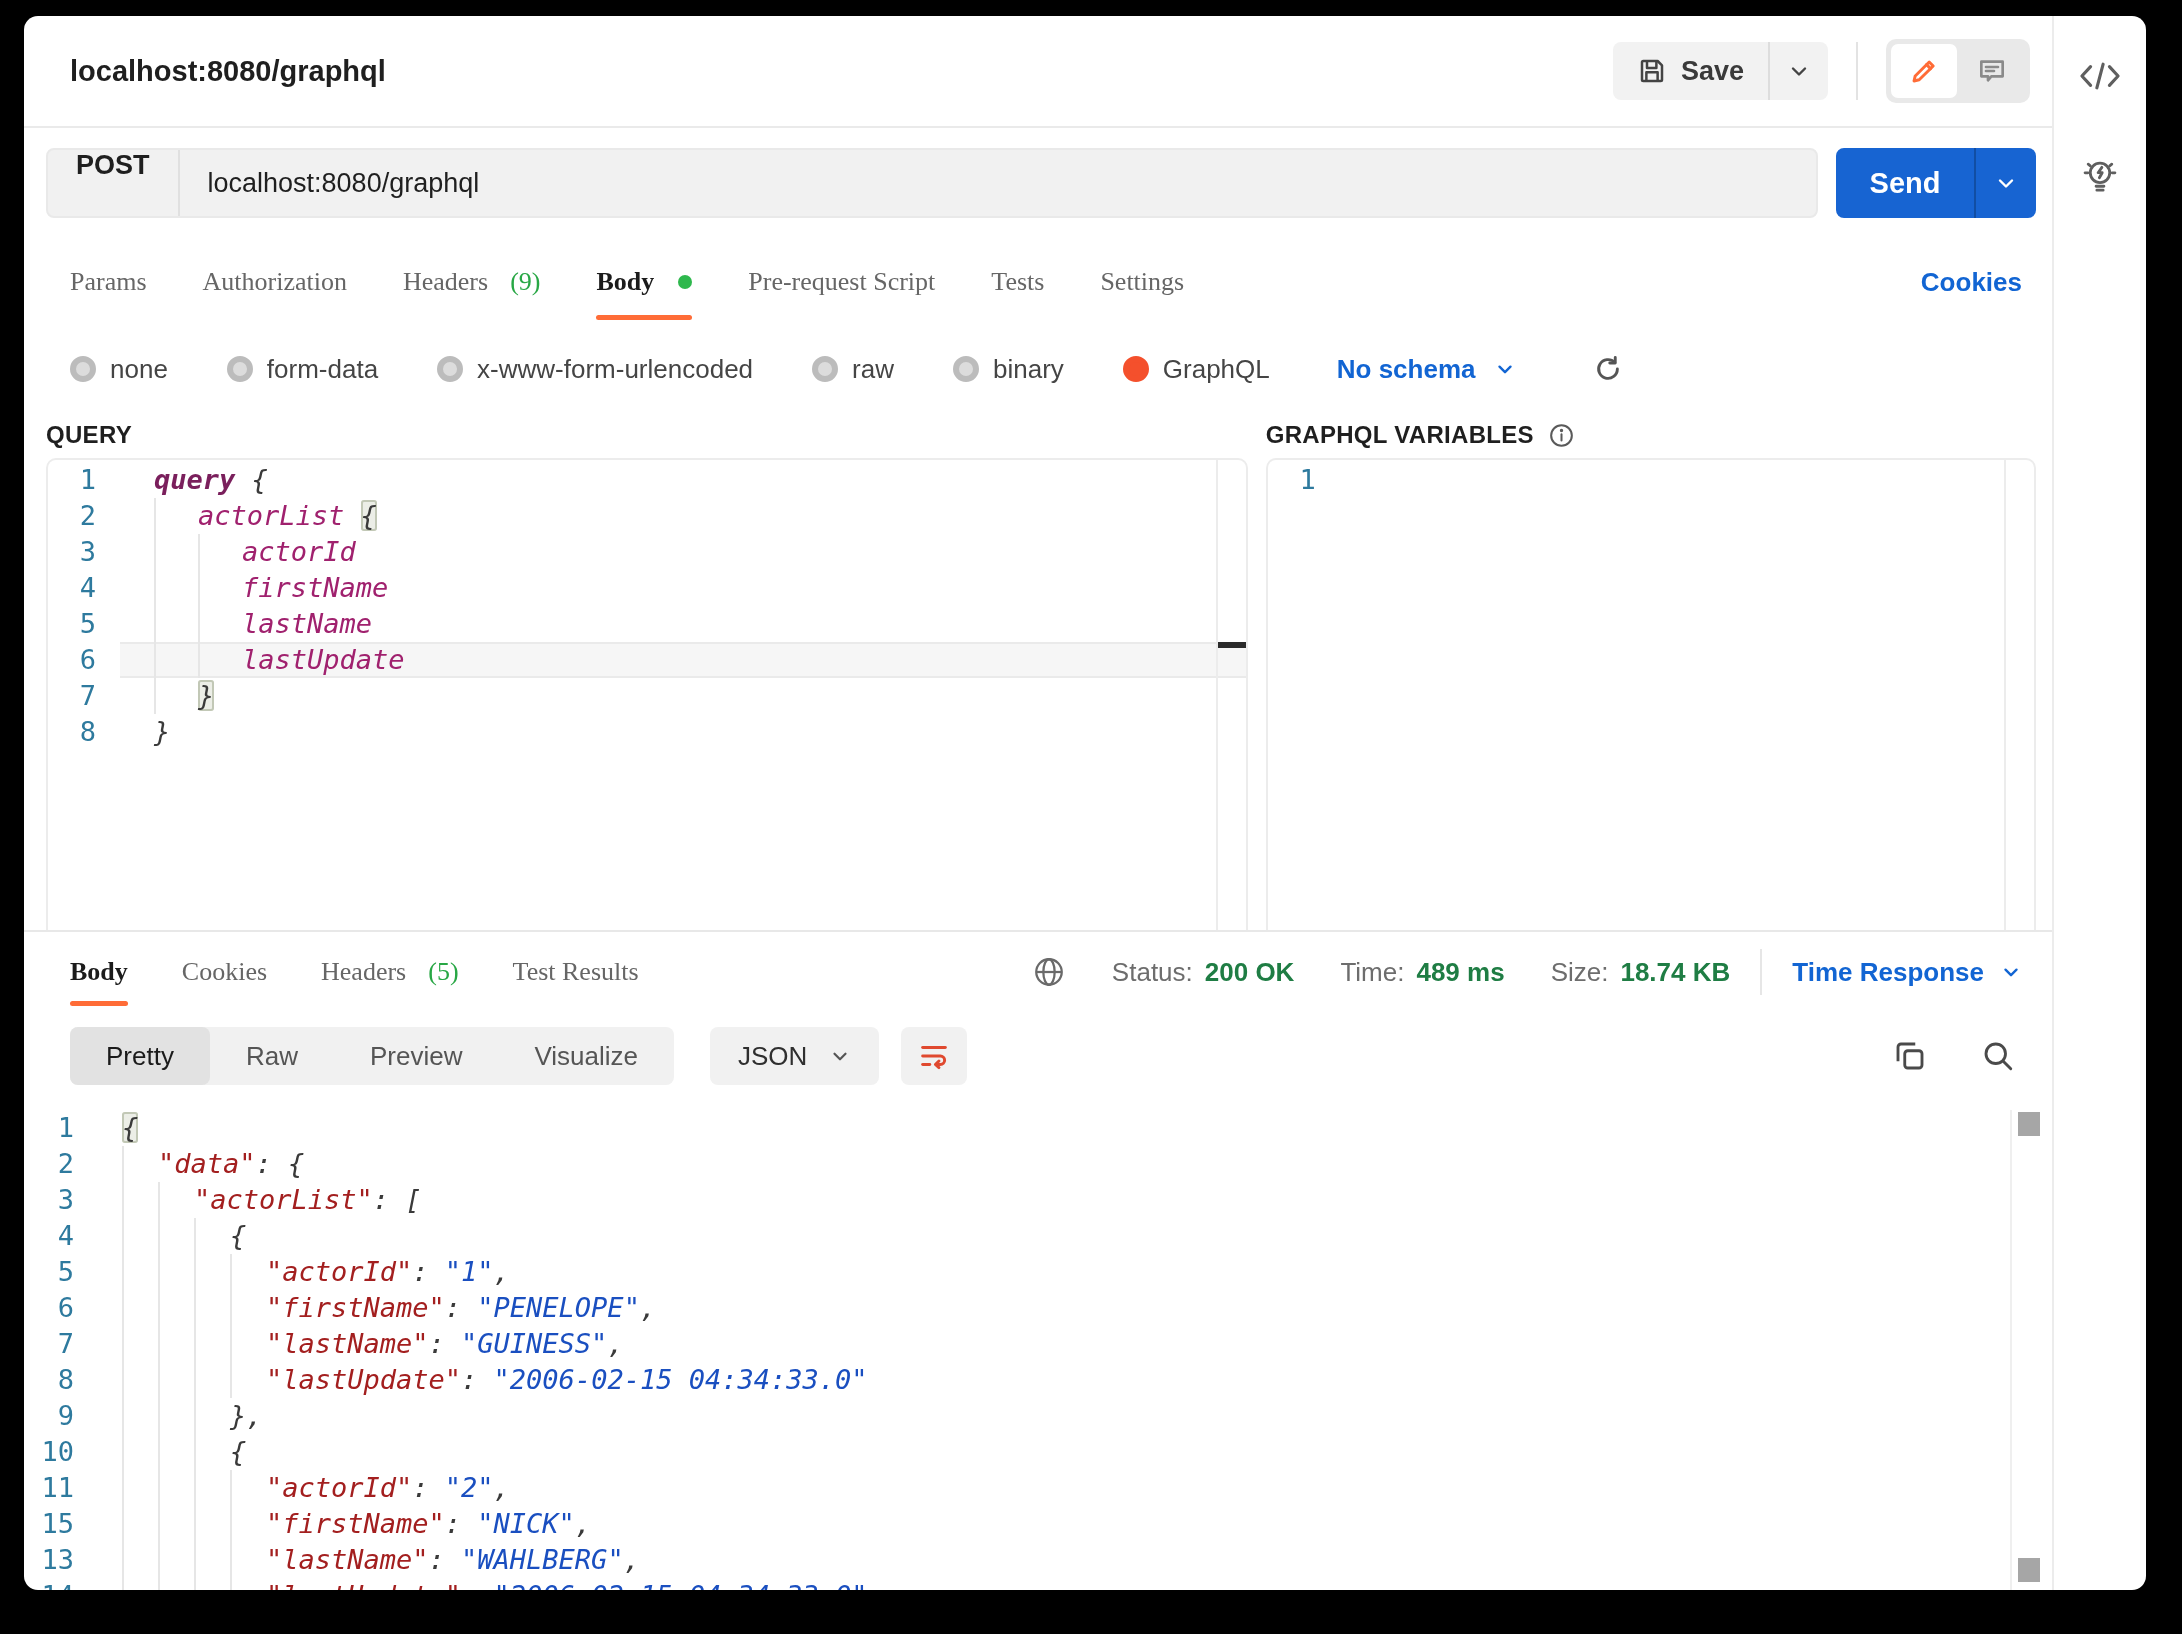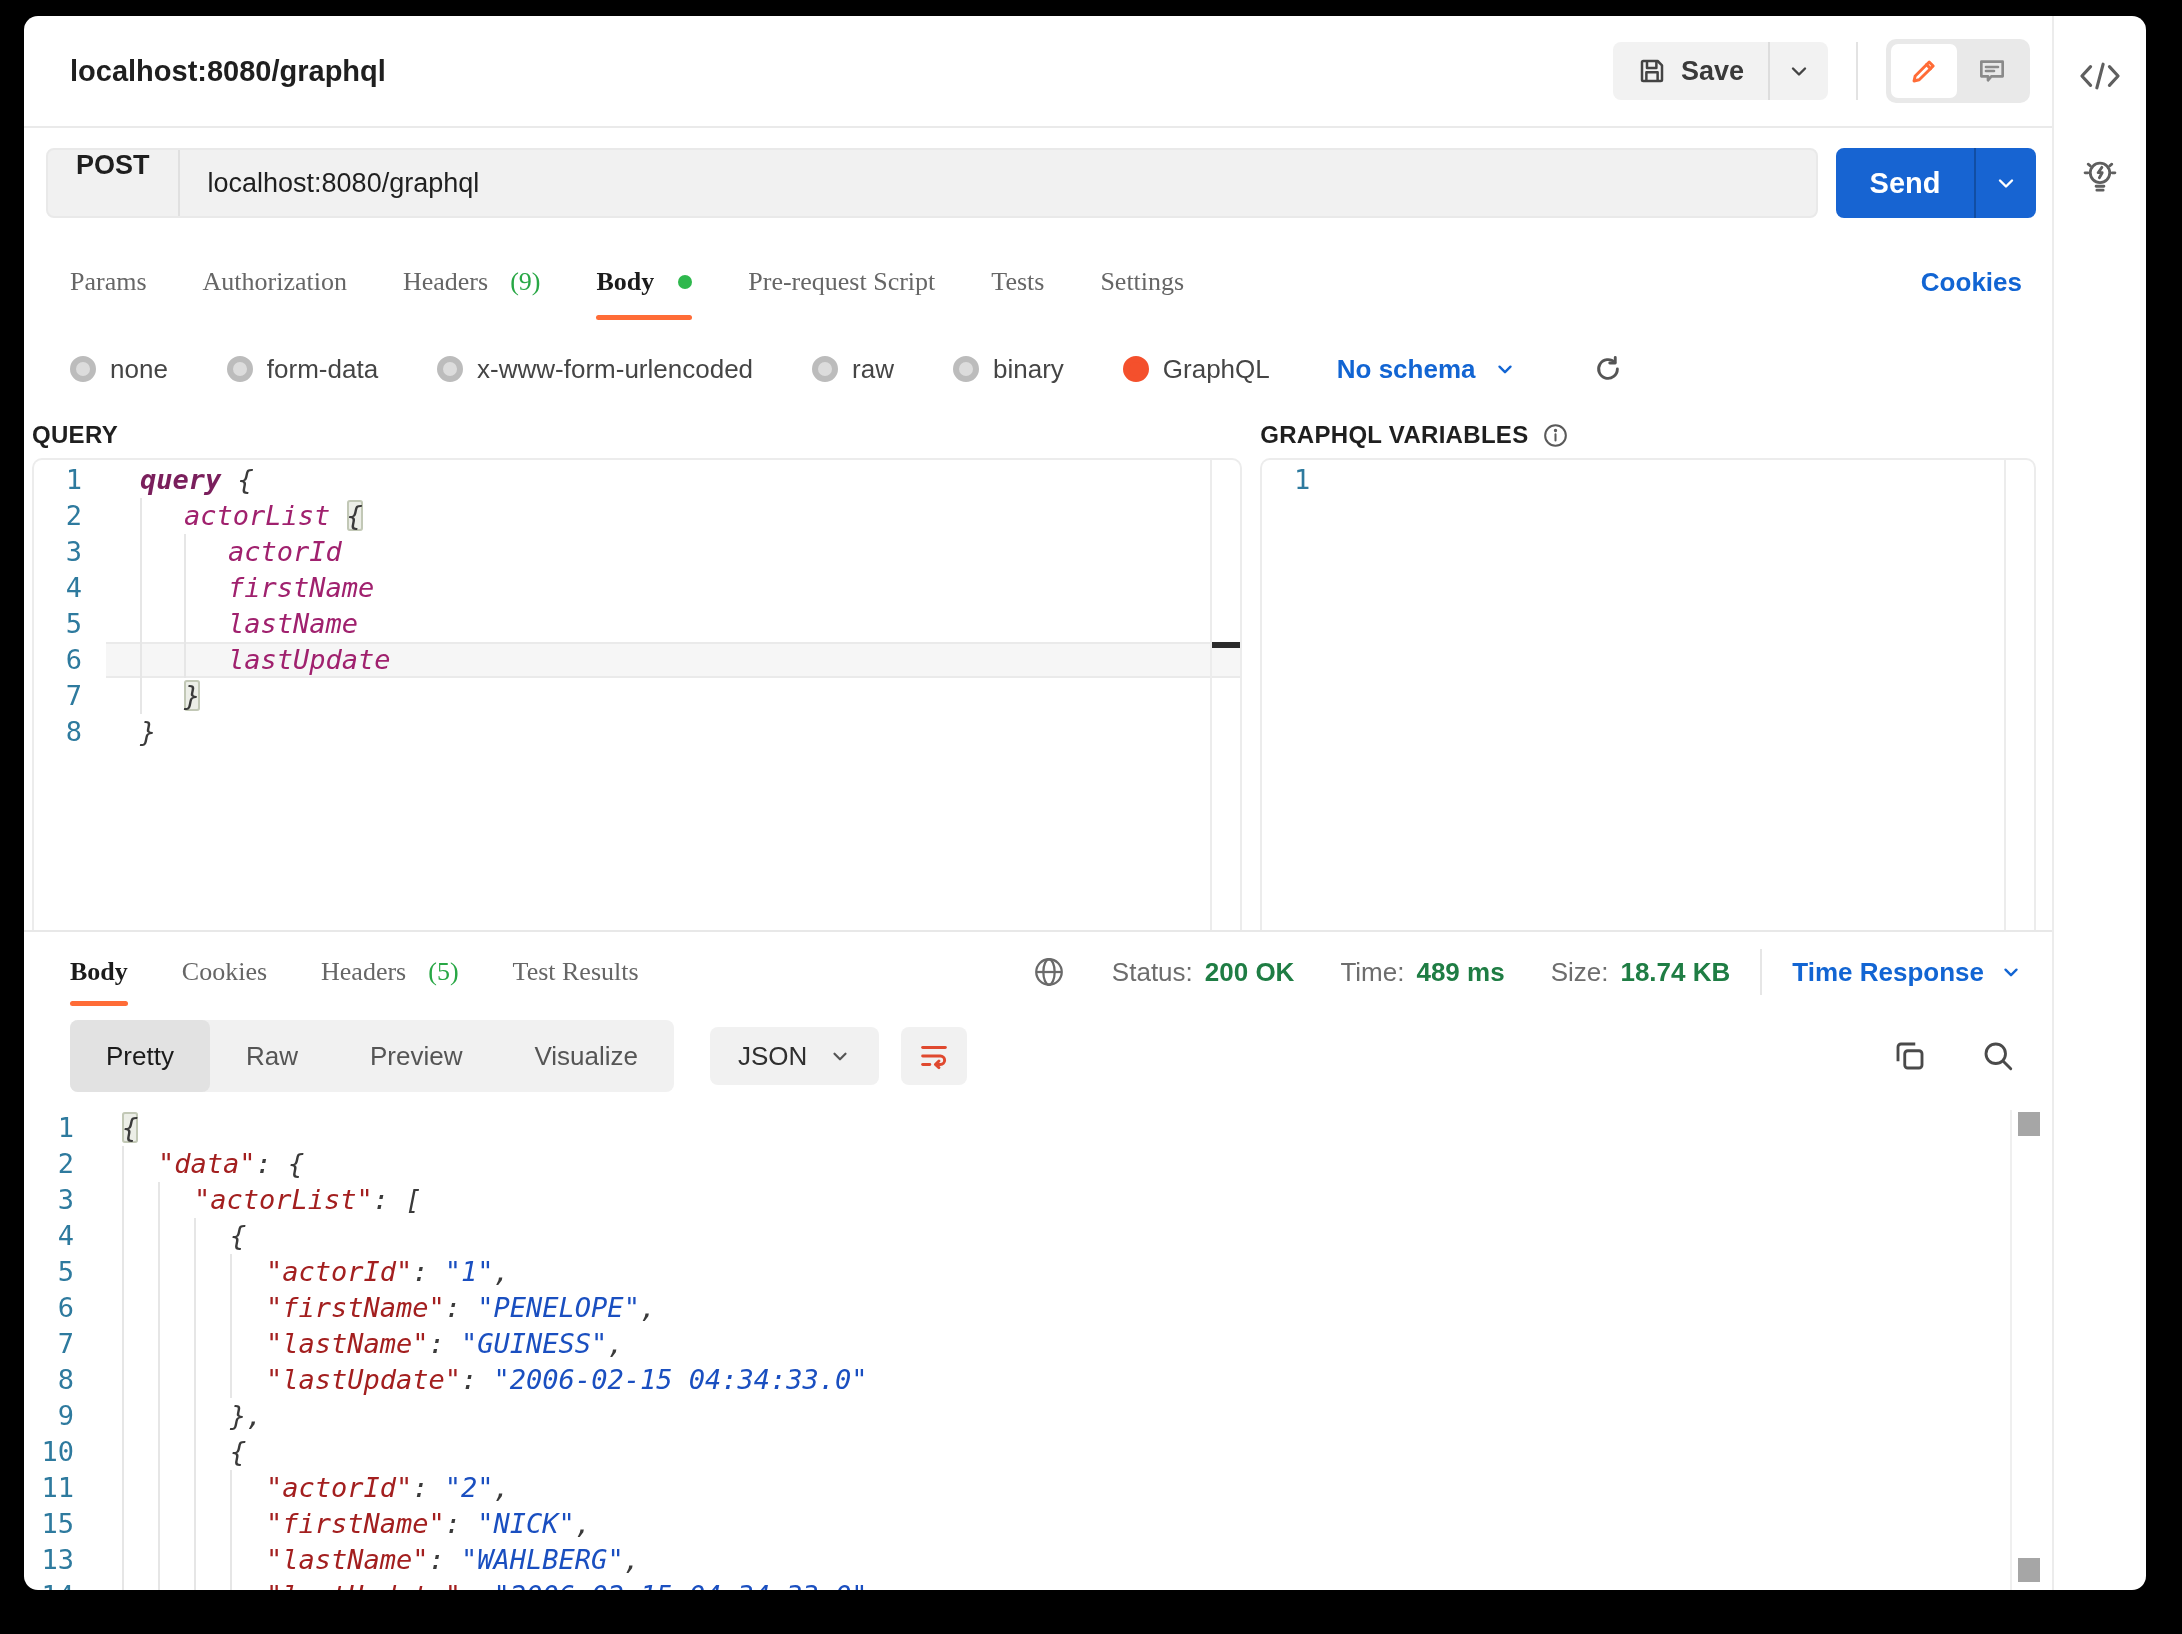--- a/index.html
+++ b/index.html
@@ -46,21 +46,21 @@
 
   
   .radio-row{flex:0 0 86px;display:flex;align-items:center;padding:0 30px 0 46px;gap:59px;font-size:26px;color:#454545;}
   .radio{display:flex;align-items:center;gap:14px;cursor:pointer;}
   .rc{width:26px;height:26px;border-radius:50%;background:#dcdcdc;border:6px solid #bcbcbc;box-sizing:border-box;}
   .rc.sel{background:#f4502c;border-color:#f4502c;}
   .schema{color:#1265d3;font-weight:bold;display:flex;gap:18px;align-items:center;margin-left:8px;cursor:pointer;}
   .refresh-btn{margin-left:18px;cursor:pointer;display:flex;}
 
   
-  .editors-row{flex:0 0 518px;display:flex;gap:18px;padding:0 16px 0 8px;min-height:0;}
+  .editors-row{flex:0 0 518px;display:flex;gap:18px;padding:0 16px 0 22px;min-height:0;}
   .ed-col{display:flex;flex-direction:column;min-width:0;}
   .ed-col.q{flex:1.56;}
   .ed-col.v{flex:1;}
   .ed-label{height:46px;display:flex;align-items:center;gap:14px;font-size:24px;font-weight:bold;color:#1f1f1f;letter-spacing:.3px;}
   .ed-panel{flex:1;border:2px solid #ececec;border-bottom:none;border-radius:10px 10px 0 0;position:relative;overflow:hidden;padding-top:2px;}
   .sgut{position:absolute;top:0;right:0;bottom:0;width:28px;border-left:2px solid #ececec;}
   .cursor-mark{position:absolute;right:0;width:28px;height:6px;background:#2b2b2b;top:182px;}
 
   .cl{display:flex;height:36px;line-height:36px;font-family:"DejaVu Sans Mono",monospace;font-size:27px;white-space:pre;}
   .ln{flex:0 0 72px;text-align:right;padding-right:24px;color:#2e7a9e;box-sizing:border-box;}
@@ -80,21 +80,21 @@
   .rtabs-row{flex:0 0 80px;display:flex;align-items:center;padding:0 30px 0 46px;gap:54px;font-size:26px;color:#666;}
   .meta{margin-left:auto;display:flex;align-items:center;gap:16px;font-size:26px;}
   .meta .lbl{color:#6d6d6d;}
   .meta .val{color:#1f7d44;font-weight:600;margin-left:-4px;}
   .meta-gap{width:14px;}
   .meta-vdiv{width:2px;height:46px;background:#e6e6e6;margin:0 14px;}
   .save-resp{color:#1265d3;font-weight:600;display:flex;gap:16px;align-items:center;cursor:pointer;}
 
   
   .rtoolbar{flex:0 0 88px;display:flex;align-items:center;padding:0 36px 0 46px;}
-  .views{display:flex;background:#f1f1f1;border-radius:8px;height:72px;align-items:stretch;}
+  .views{display:flex;background:#f1f1f1;border-radius:8px;height:58px;align-items:stretch;}
   .view{display:flex;align-items:center;padding:0 36px;font-size:26px;color:#555;cursor:pointer;border-radius:8px;}
   .view.active{background:#e2e2e2;color:#1b1b1b;}
   .fmt{display:flex;align-items:center;gap:22px;background:#f1f1f1;border-radius:8px;height:58px;padding:0 28px;font-size:26px;color:#2f2f2f;margin-left:36px;cursor:pointer;}
   .wrapbtn{width:66px;height:58px;background:#f1f1f1;border-radius:8px;display:flex;align-items:center;justify-content:center;margin-left:22px;cursor:pointer;}
   .rt-right{margin-left:auto;display:flex;gap:52px;align-items:center;color:#4a4a4a;}
   .icon-btn{cursor:pointer;display:flex;}
 
   
   .rcode{flex:1;position:relative;padding-top:10px;overflow:hidden;}
   .rcode .ln{flex:0 0 74px;}

